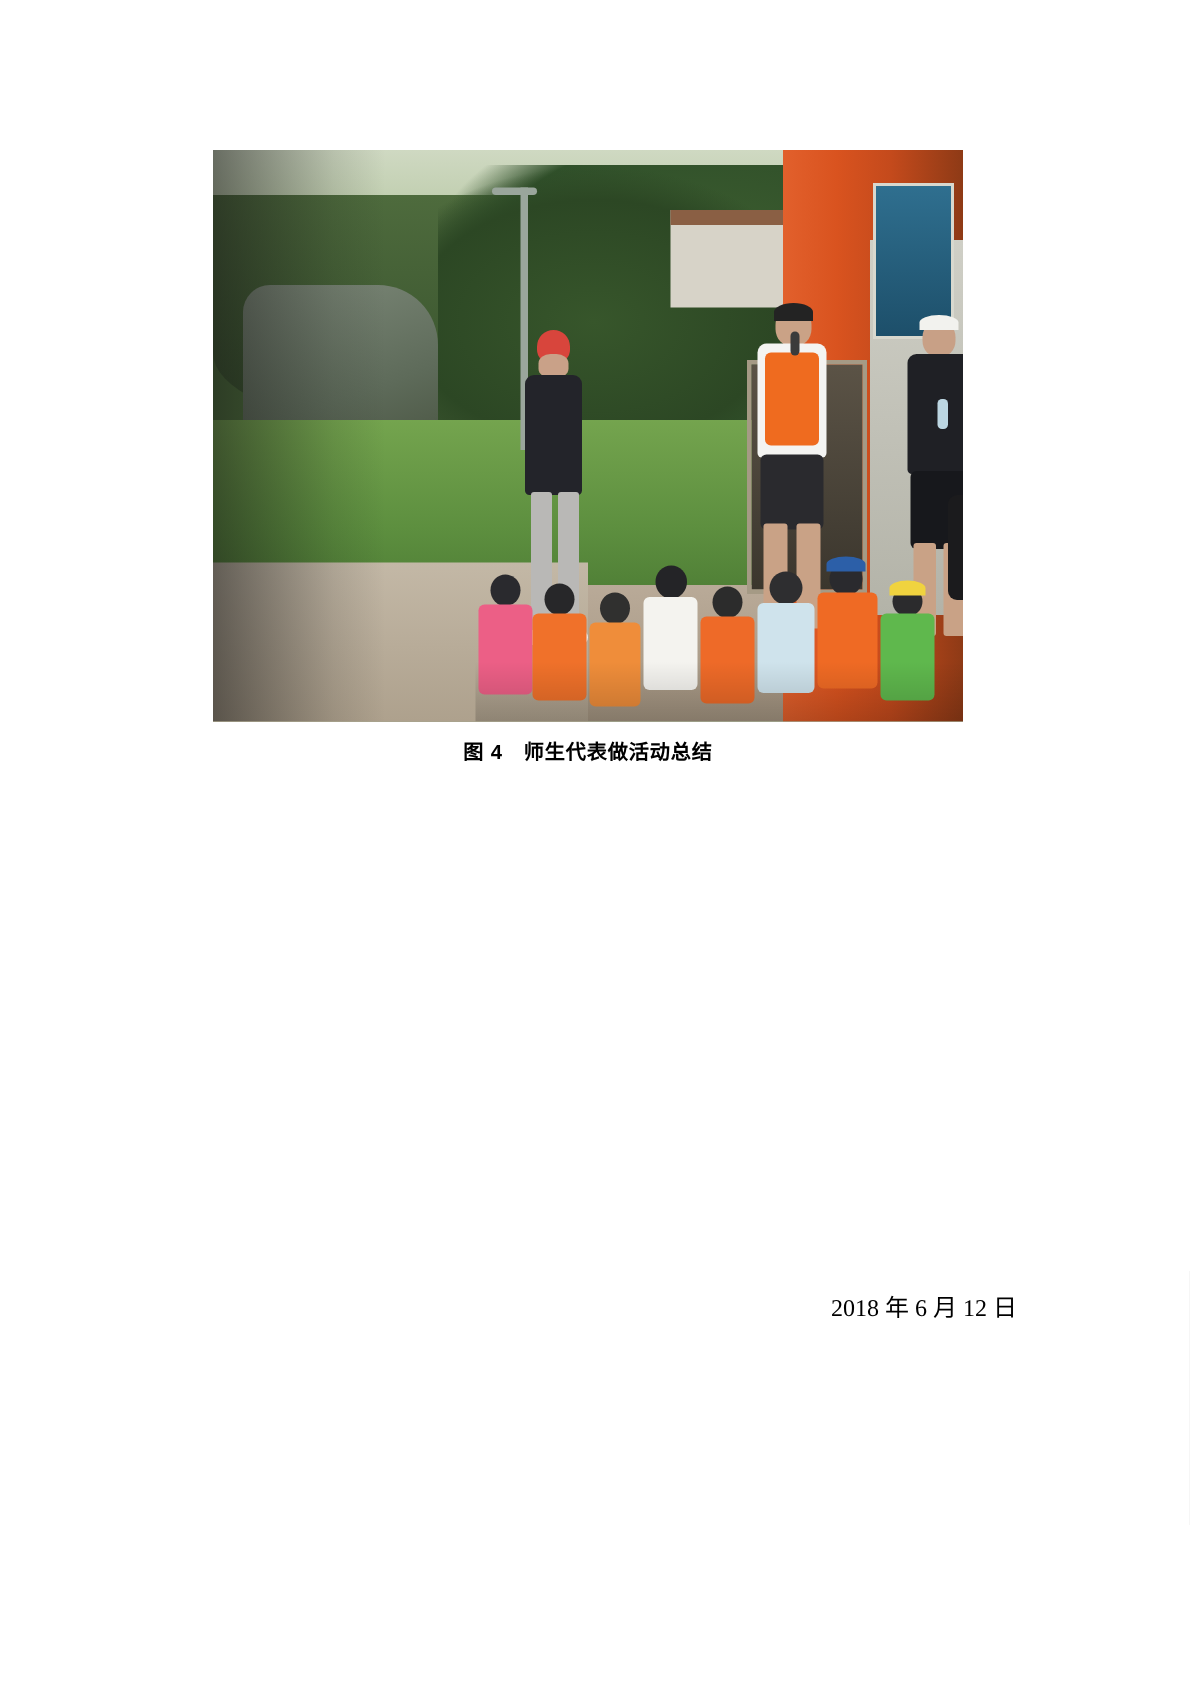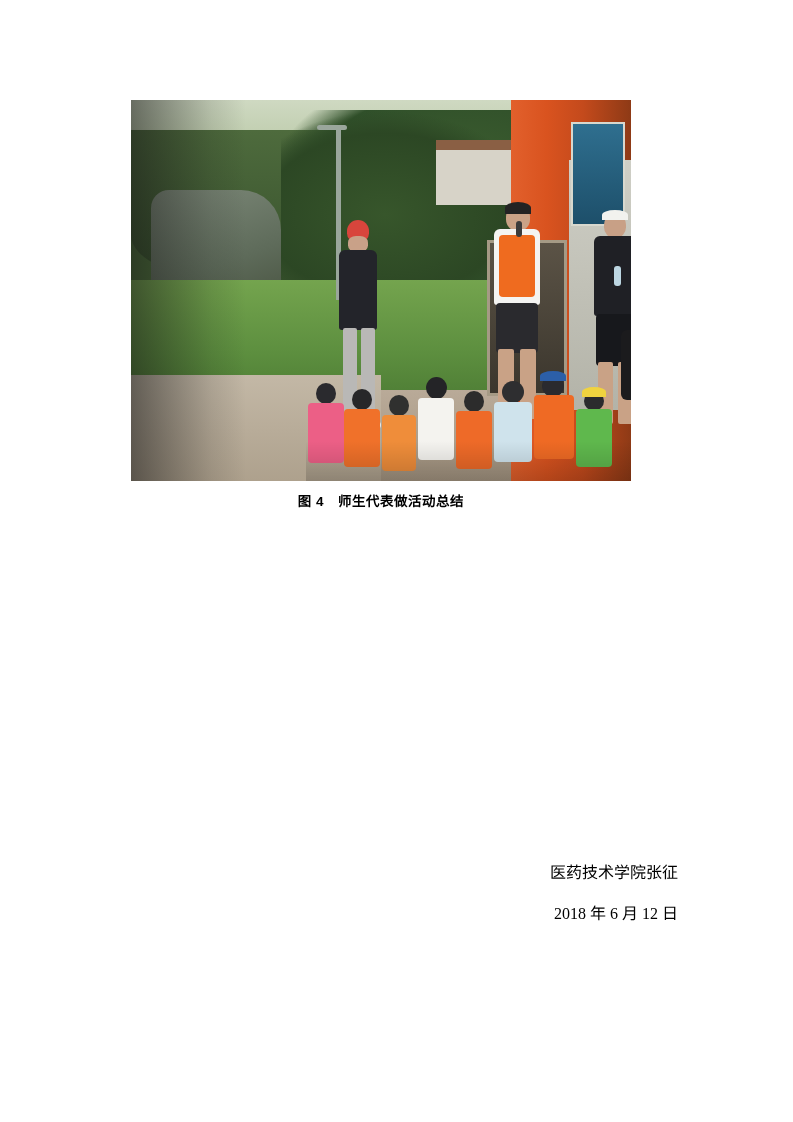--- a/index.html
+++ b/index.html
@@ -16,21 +16,21 @@
     height: 1122px;
     background: #ffffff;
     margin: 0 auto;
     overflow: hidden;
     box-sizing: border-box;
   }
 
   
   .figure-block {
     position: absolute;
-    left: 131px;
+    left: 142px;
     top: 100px;
     width: 500px;
   }
   .photo {
     position: relative;
     width: 500px;
     height: 381px;
     overflow: hidden;
     background: #4c6e3a;
   }
@@ -255,17 +255,16 @@
       <div class="person" style="left:490px; top:230px; width:40px; height:70px;">
         <div class="p-body" style="left:0; top:0; width:40px; height:70px; background:#1b1b1d; border-radius:6px;"></div>
       </div>
 
     </div>
     <div class="figure-caption">图 4　师生代表做活动总结</div>
   </div>
 
 
   <div class="signature">
-    <div>医药技术学院张征</div>
     <div>2018 年 6 月 12 日</div>
   </div>
 
 </div>
 
 </body></html>

